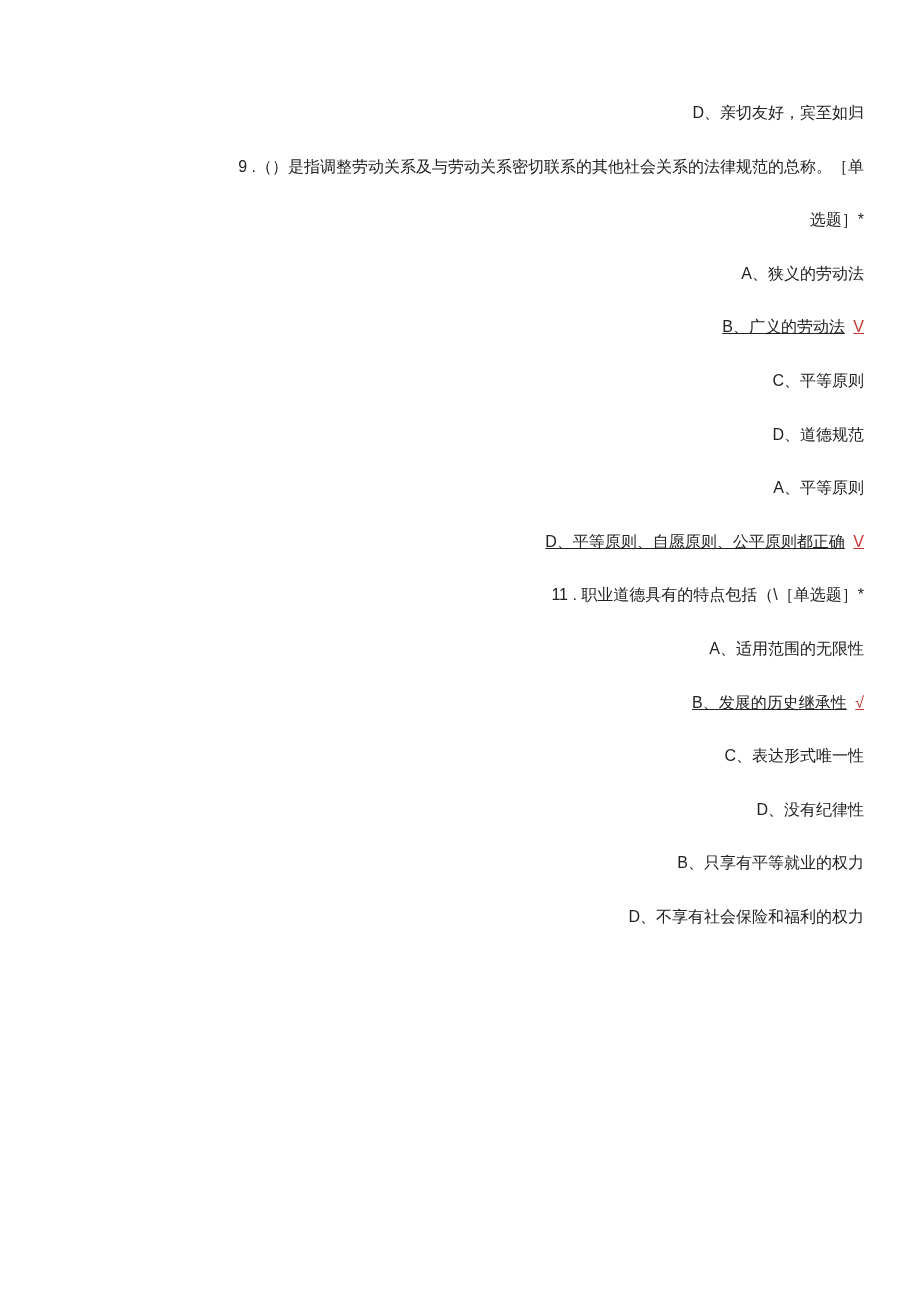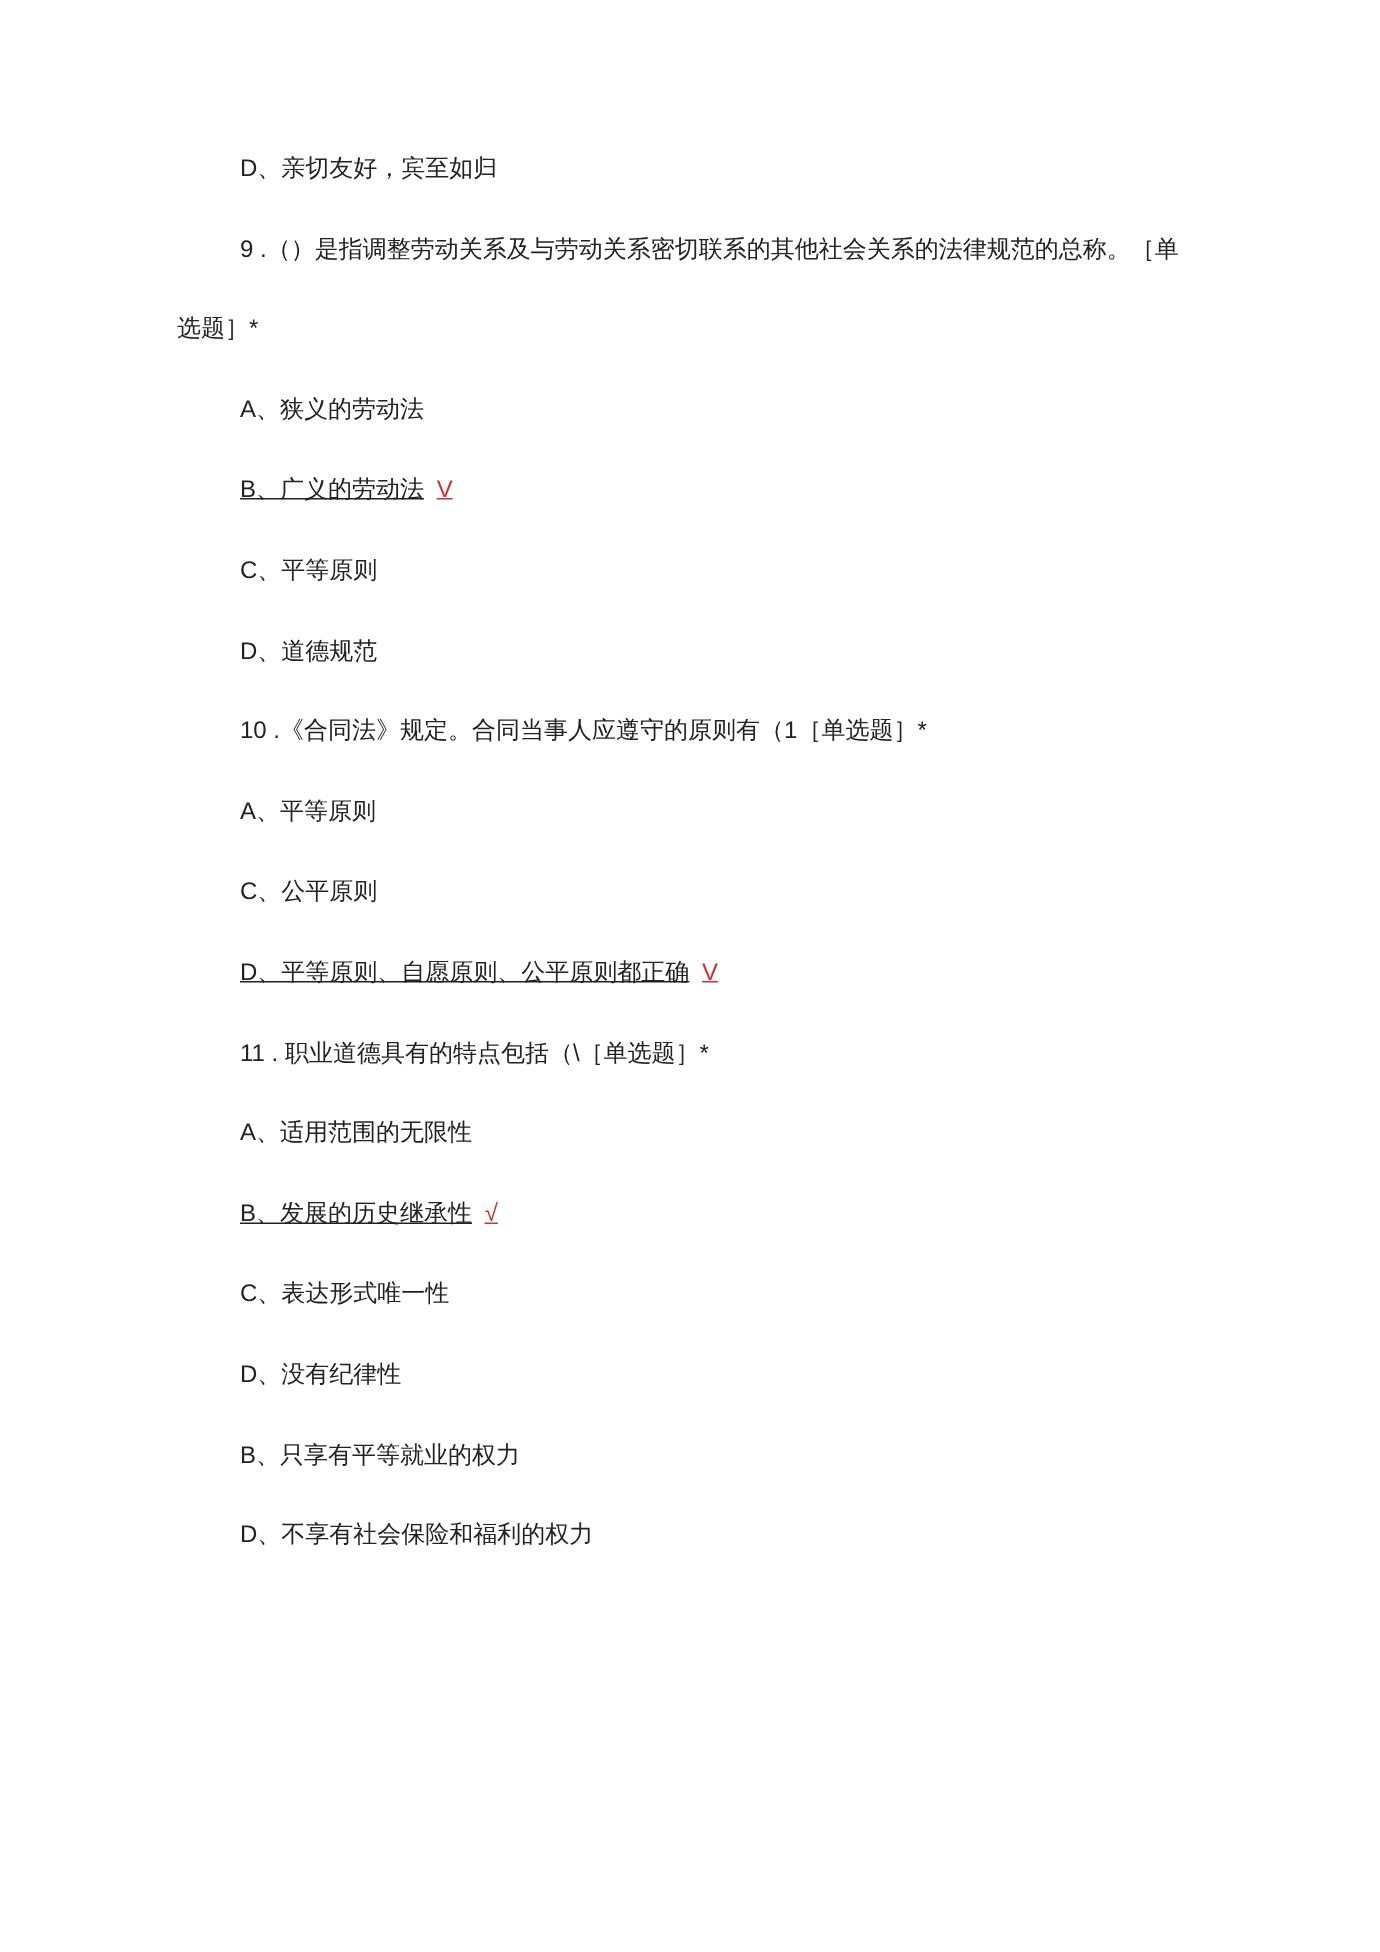--- a/index.html
+++ b/index.html
@@ -11,20 +11,21 @@
   body {
     font-family: "Microsoft YaHei", "PingFang SC", Arial, sans-serif;
     font-size: 16px;
     color: #222222;
     line-height: 1.6;
     padding: 100px 0 60px 0;
   }
   .page {
     padding-left: 118px;
     padding-right: 56px;
+    text-align: right;
   }
   .indent {
     padding-left: 42px;
   }
   .row {
     margin-bottom: 28px;
   }
   .correct {
     color: #cc3333;
     margin-left: 4px;
@@ -44,23 +45,21 @@
   <div class="row indent">9 .（）是指调整劳动关系及与劳动关系密切联系的其他社会关系的法律规范的总称。［单</div>
   <div class="row">选题］*</div>
   <div class="row indent">A、狭义的劳动法</div>
   <div class="row indent">
     <span class="inline">B、广义的劳动法</span>
     <span class="inline correct">V</span>
   </div>
   <div class="row indent">C、平等原则</div>
   <div class="row indent">D、道德规范</div>
 
-  <div class="row indent">10 .《合同法》规定。合同当事人应遵守的原则有（1［单选题］*</div>
   <div class="row indent">A、平等原则</div>
-  <div class="row indent">C、公平原则</div>
   <div class="row indent">
     <span class="inline">D、平等原则、自愿原则、公平原则都正确</span>
     <span class="inline correct">V</span>
   </div>
 
   <div class="row indent">11 . 职业道德具有的特点包括（\［单选题］*</div>
   <div class="row indent">A、适用范围的无限性</div>
   <div class="row indent">
     <span class="inline">B、发展的历史继承性</span>
     <span class="inline correct">√</span>

